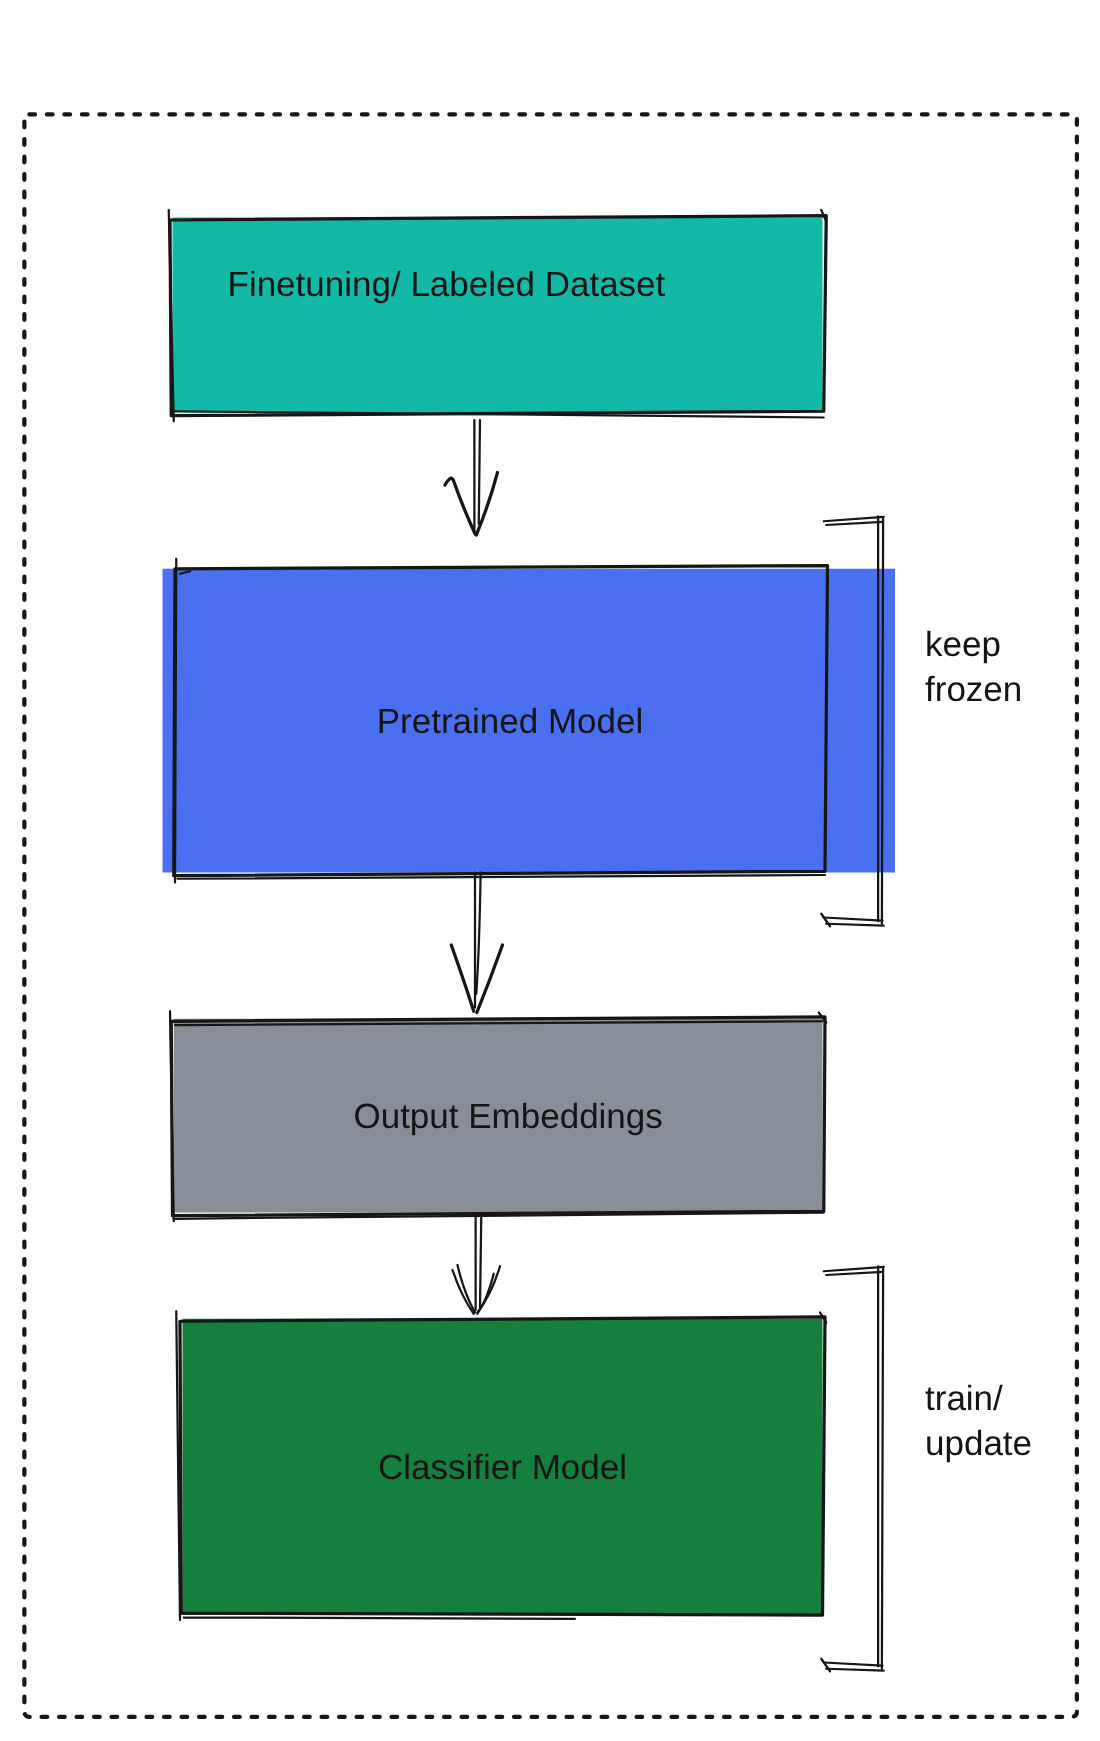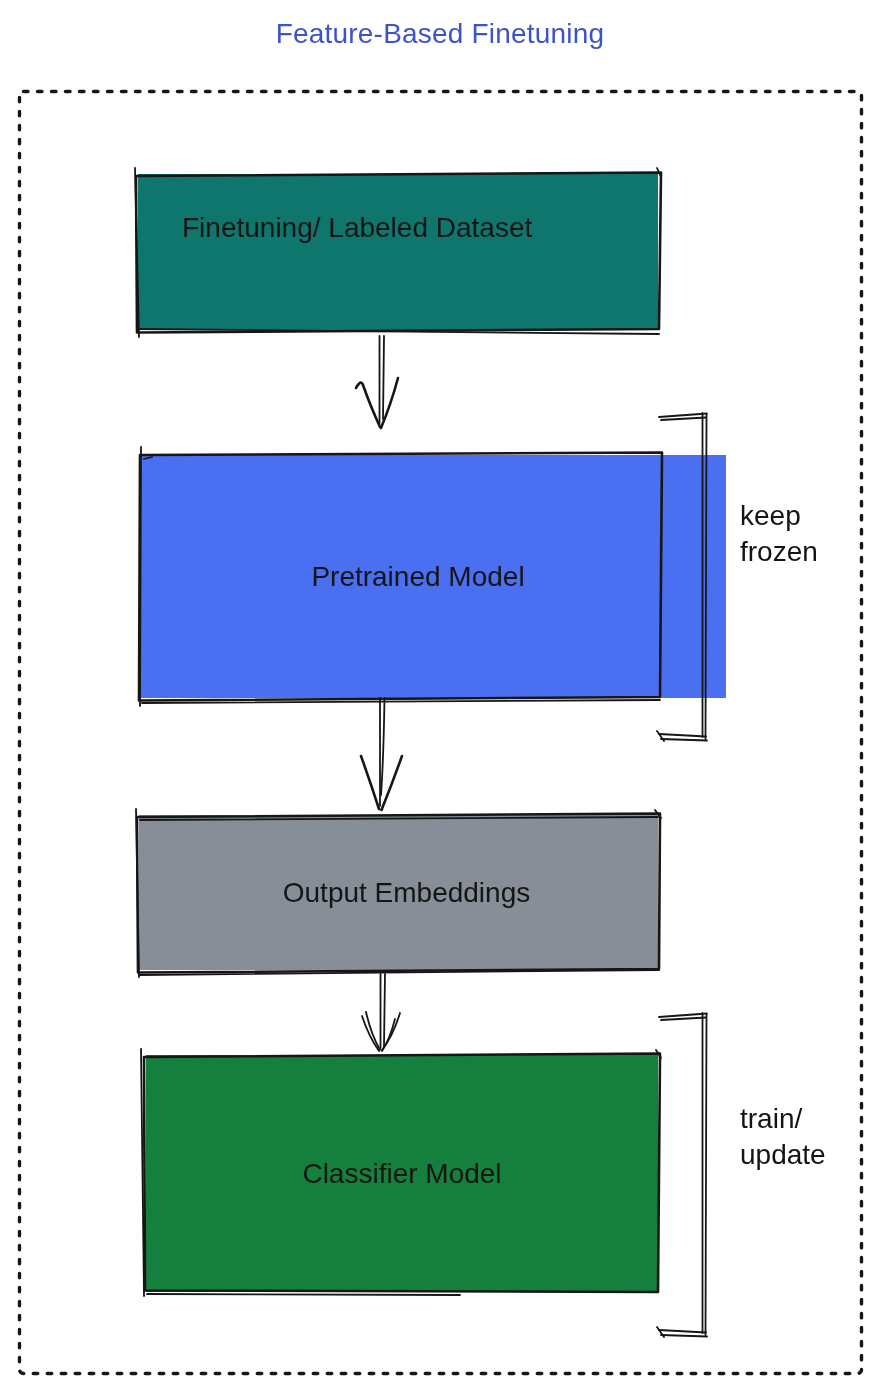--- a/index.html
+++ b/index.html
@@ -65,27 +65,26 @@
     font-size: 28px;
     line-height: 36px;
   }
   .annotation span { display: block; }
 </style>
 </head>
 <body>
 
 <div id="canvas">
 
-  <div class="title" style="color: rgb(61, 83, 202);">Feature-Based Finetuning</div>
 
-  <div class="node node-fill top-left" style="left: 138px; top: 174px; width: 520px; height: 156px; background: #0f766e;">
+  <div class="node node-fill top-left" style="left: 138px; top: 174px; width: 520px; height: 156px; background: #14b8a6;">
     <span class="label">Finetuning/ Labeled Dataset</span>
   </div>
 
-  <div class="node node-fill nudge-left" style="left: 140px; top: 455px; width: 586px; height: 243px; background: rgb(74, 111, 240);">
+  <div class="node node-fill nudge-left" style="left: 130px; top: 455px; width: 586px; height: 243px; background: rgb(74, 111, 240);">
     <span class="label">Pretrained Model</span>
   </div>
 
   <div class="node node-fill" style="left: 139px; top: 815px; width: 519px; height: 155px; background: rgb(135, 142, 151); padding-left: 16px;">
     <span class="label">Output Embeddings</span>
   </div>
 
   <div class="node node-fill" style="left: 146px; top: 1055px; width: 512px; height: 237px; background: #15803d;">
     <span class="label">Classifier Model</span>
   </div>

